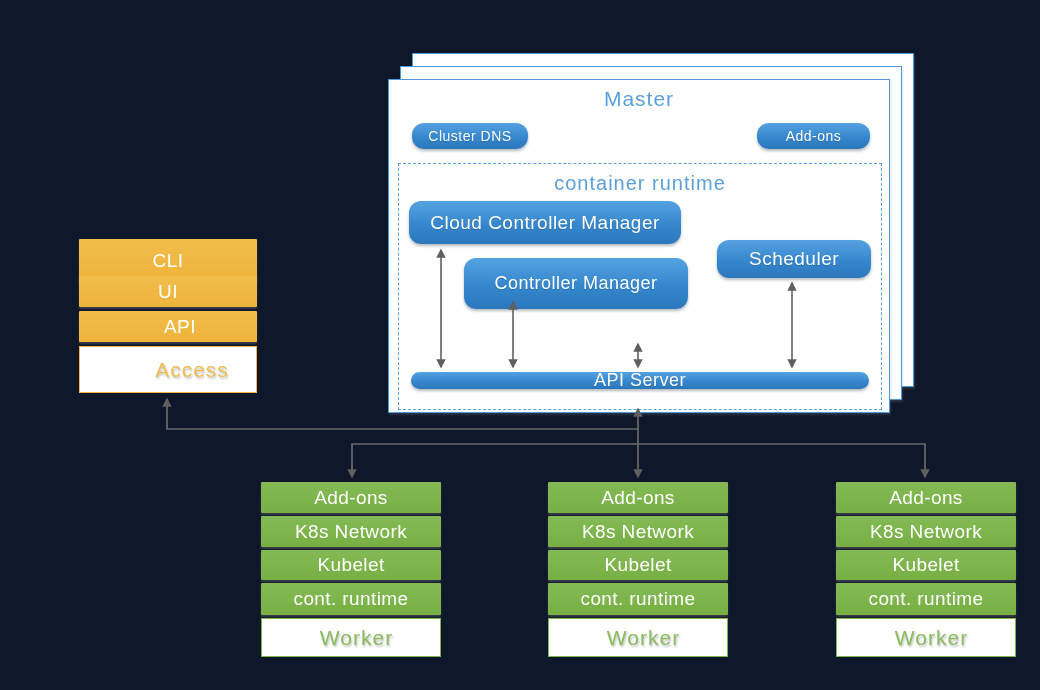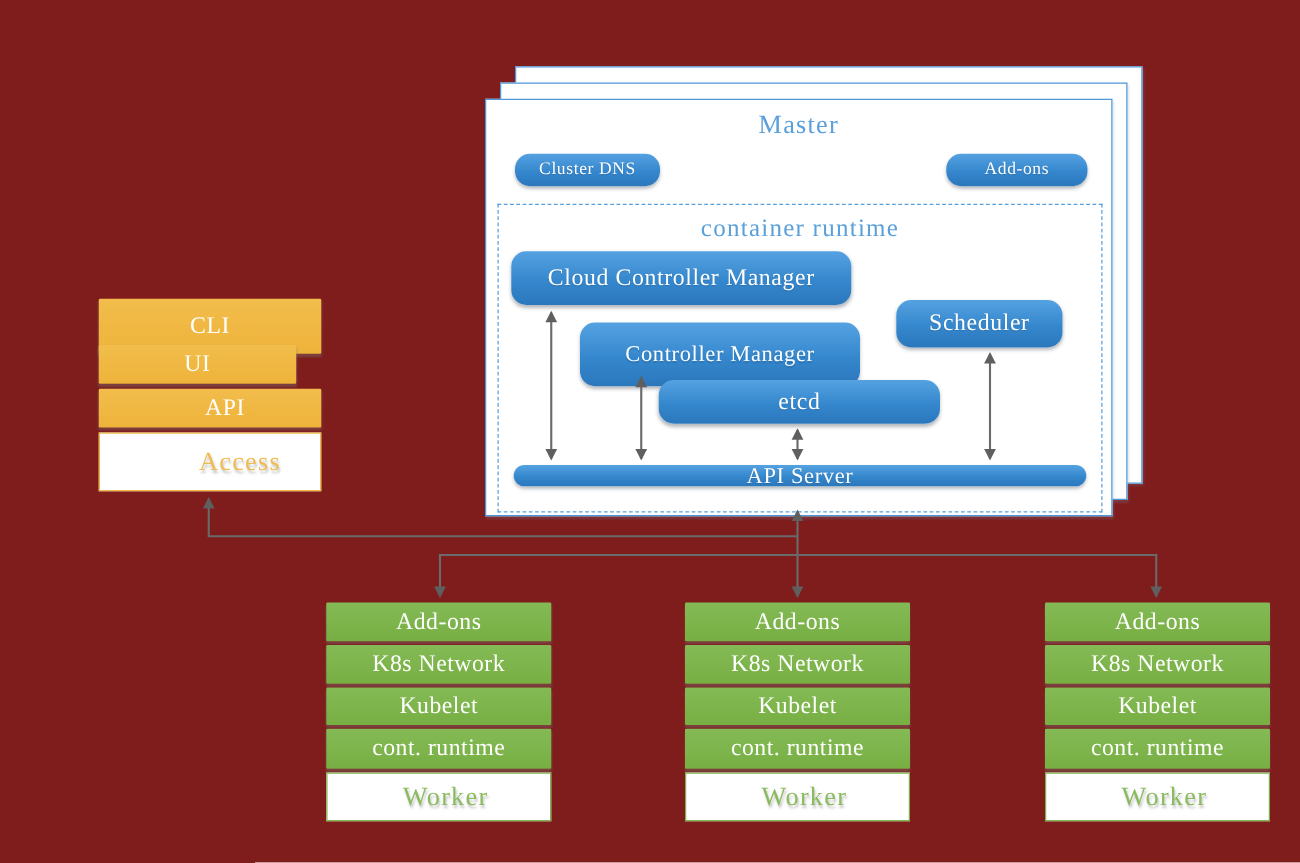--- a/index.html
+++ b/index.html
@@ -1,21 +1,21 @@
 <!DOCTYPE html>
 <html><head>
 <meta charset="utf-8">
 <style>
   html, body { margin: 0; padding: 0; background: #ffffff; }
   #canvas {
     position: relative;
     width: 1040px;
     height: 690px;
-    background: #7f1d1d;
-    font-family: Liberation Serif, serif;
+    background: #0f172a;
+    font-family: Liberation Sans, sans-serif;
     overflow: hidden;
   }
   .abs { position: absolute; box-sizing: border-box; }
 
   
   .card-layer {
     border: 1.5px solid #4e97d9;
     background: #ffffff;
     box-shadow: 1px 2px 2px rgba(120,140,160,0.25);
   }
@@ -133,29 +133,28 @@
   <div class="abs blue-box" style="left:757px; top:123px; width:113px; height:26px; font-size:14px;">Add-ons</div>
 
   <div class="abs dashed-box" style="left:398px; top:163px; width:484px; height:247px;"></div>
 
   <div class="abs blue-box" style="left:409px; top:201px; width:272px; height:43px; font-size:19px;">Cloud Controller Manager</div>
 
   <div class="abs runtime-title" style="left:398px; top:172px; width:484px;">container runtime</div>
 
   <div class="abs blue-box" style="left:464px; top:258px; width:224px; height:51px; font-size:18px;">Controller Manager</div>
 
-  <div class="abs blue-box" style="left:717px; top:240px; width:133px; height:38px; font-size:19px;text-align:center;">Scheduler</div>
+  <div class="abs blue-box" style="left:717px; top:240px; width:154px; height:38px; font-size:19px;text-align:center;">Scheduler</div>
 
-  <div class="abs blue-box" style="left:527px; top:304px; width:225px; height:35px; font-size:19px;">etcd</div>
 
   <div class="abs blue-box" style="left:411px; top:372px; width:458px; height:17px; font-size:18px;">API Server</div>
 
   <div>
     <div class="abs orange-row" style="left:79px; top:239px; width:178px; height:44px;">CLI</div>
-    <div class="abs orange-row" style="left:79px; top:276px; width:158px; height:31px;">UI</div>
+    <div class="abs orange-row" style="left:79px; top:276px; width:178px; height:31px;">UI</div>
     <div class="abs orange-row" style="left:79px; top:311px; width:178px; height:31px;padding-left:24px;">API</div>
     <div class="abs access-footer" style="left:79px; top:346px; width:178px; height:47px;">Access</div>
   </div>
 
   <div>
     <div class="abs green-row" style="left:261px; top:482px; width:180px; height:31px;">Add-ons</div>
     <div class="abs green-row" style="left:261px; top:516px; width:180px; height:31px;">K8s Network</div>
     <div class="abs green-row" style="left:261px; top:550px; width:180px; height:30px;">Kubelet</div>
     <div class="abs green-row" style="left:261px; top:583px; width:180px; height:32px;">cont. runtime</div>
     <div class="abs worker-footer" style="left:261px; top:618px; width:180px; height:39px;">Worker</div>

